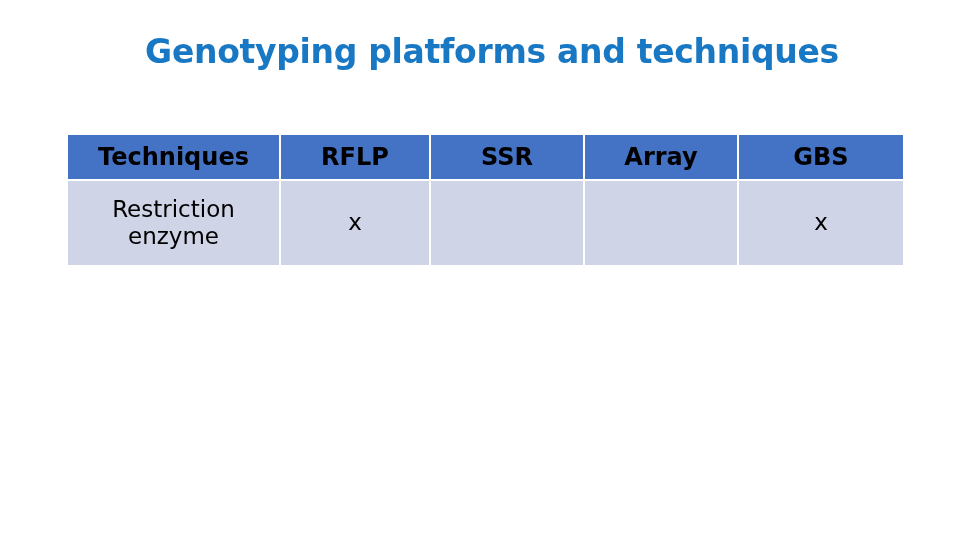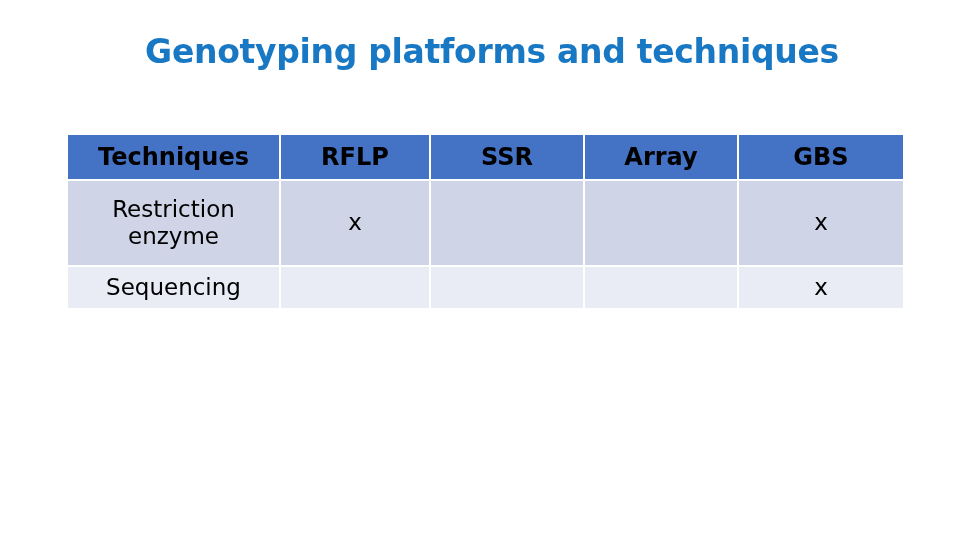--- a/index.html
+++ b/index.html
@@ -113,26 +113,19 @@
         <td class="rowlabel">
           <span>Restriction</span><br>
           <span>enzyme</span>
         </td>
         <td class="mark">x</td>
         <td class="mark"></td>
         <td class="mark"></td>
         <td class="mark">x</td>
       </tr>
 
-      <tr class="band-light">
-        <td class="rowlabel">Sequencing</td>
-        <td class="mark"></td>
-        <td class="mark"></td>
-        <td class="mark"></td>
-        <td class="mark">x</td>
-      </tr>
 
 
 
     </tbody>
   </table>
 
 </div>
 
 </body></html>

